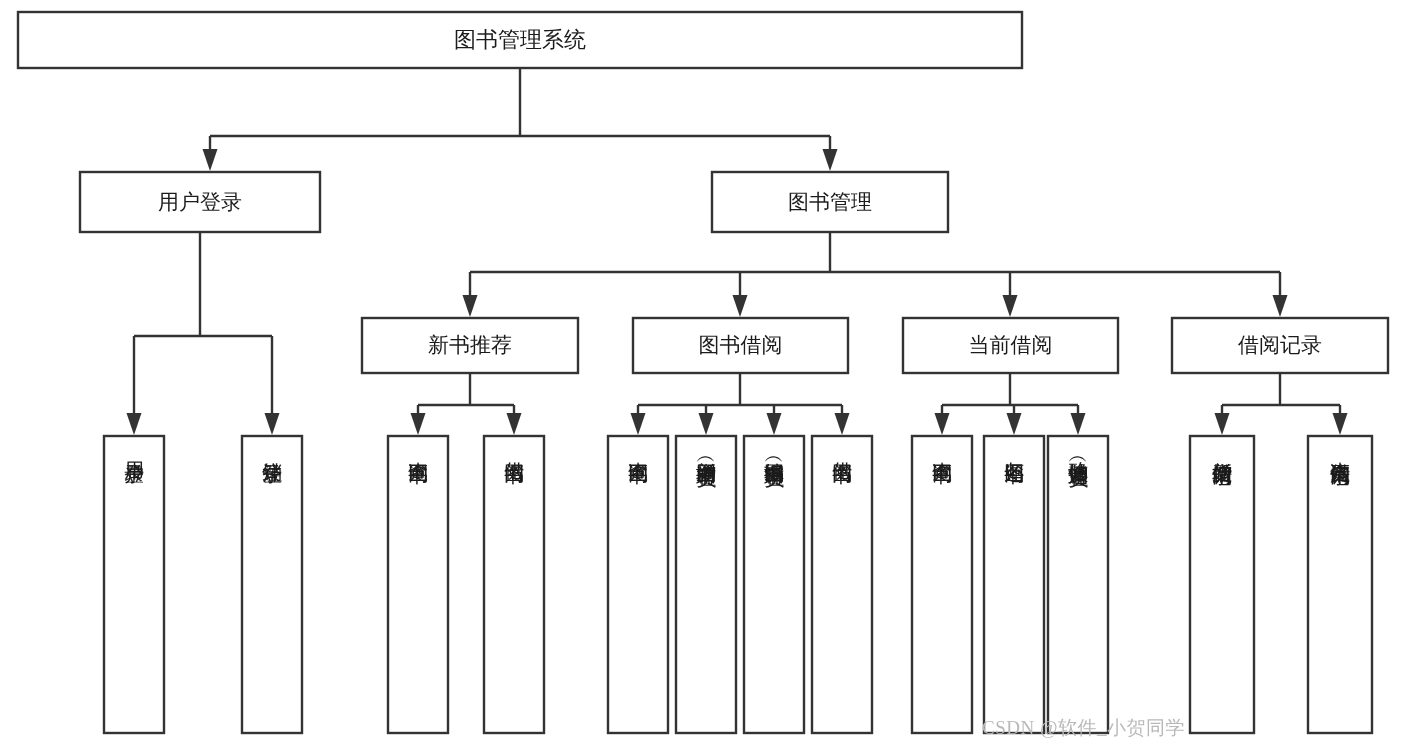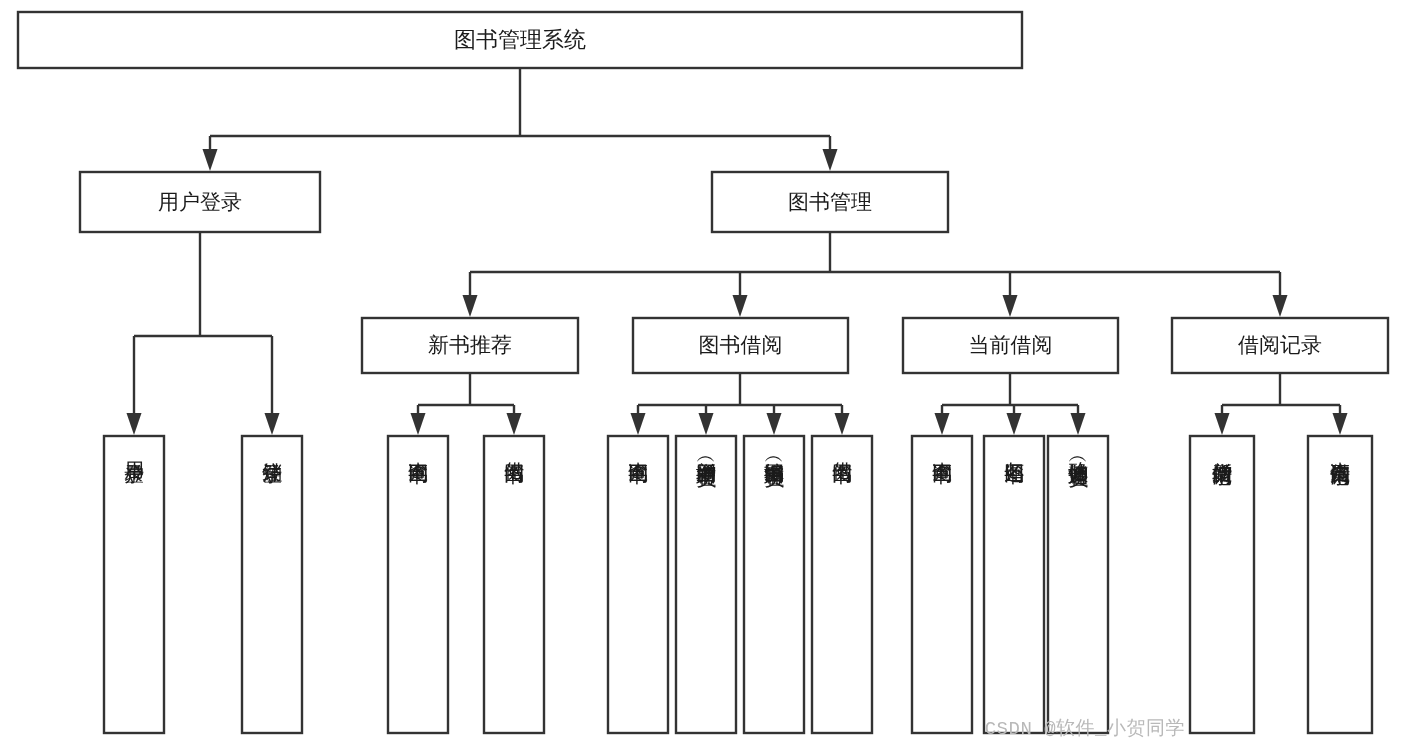--- a/index.html
+++ b/index.html
@@ -65,21 +65,21 @@
     font-size: 20px;
     line-height: 1.08;
     color: #1b1b1b;
     letter-spacing: 1px;
     white-space: nowrap;
   }
   .watermark {
     position: absolute;
     right: 12px;
     bottom: 6px;
-    font-family: Liberation Mono, monospace;
+    font-family: Liberation Serif, serif;
     font-size: 19px;
     color: #b9b9b9;
     letter-spacing: 0.5px;
     white-space: nowrap;
   }
 </style>
 </head>
 <body>
 
 <div id="diagram-root">

